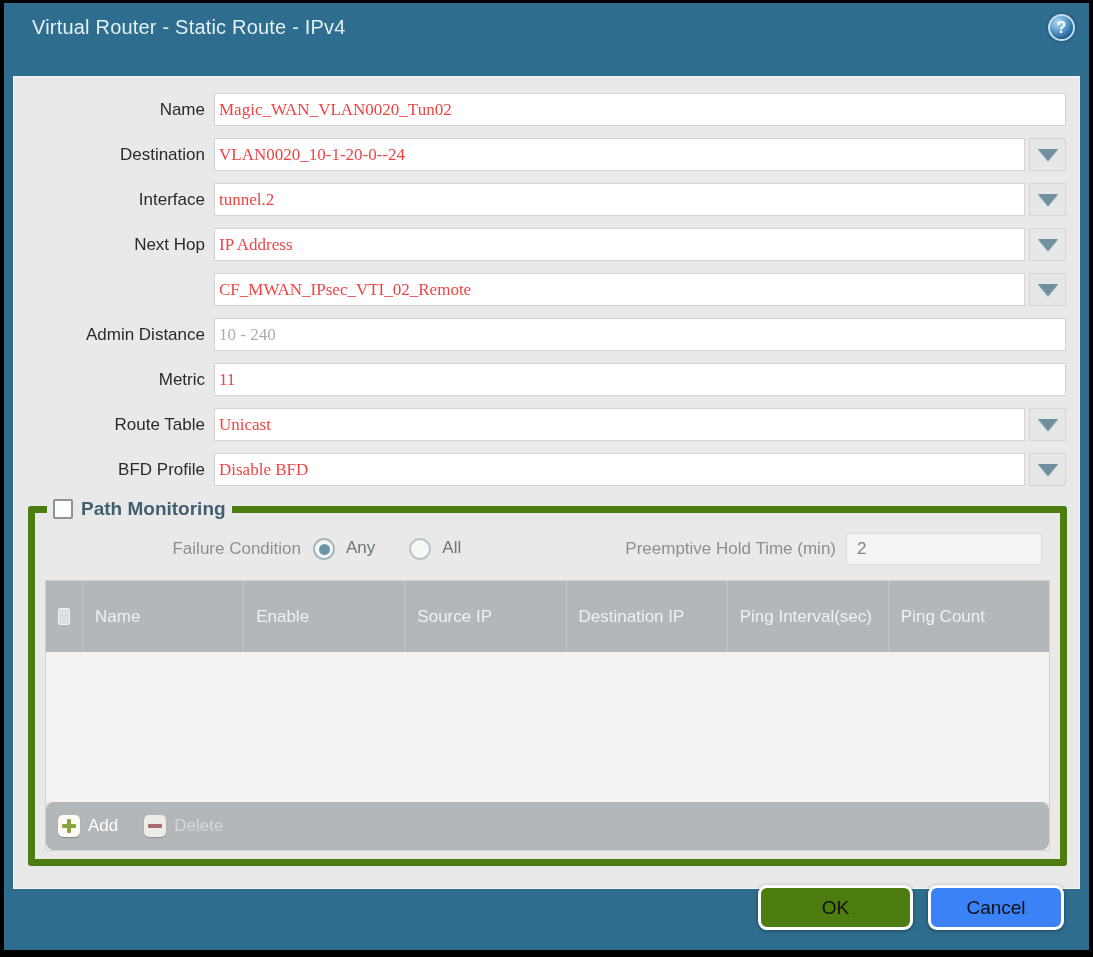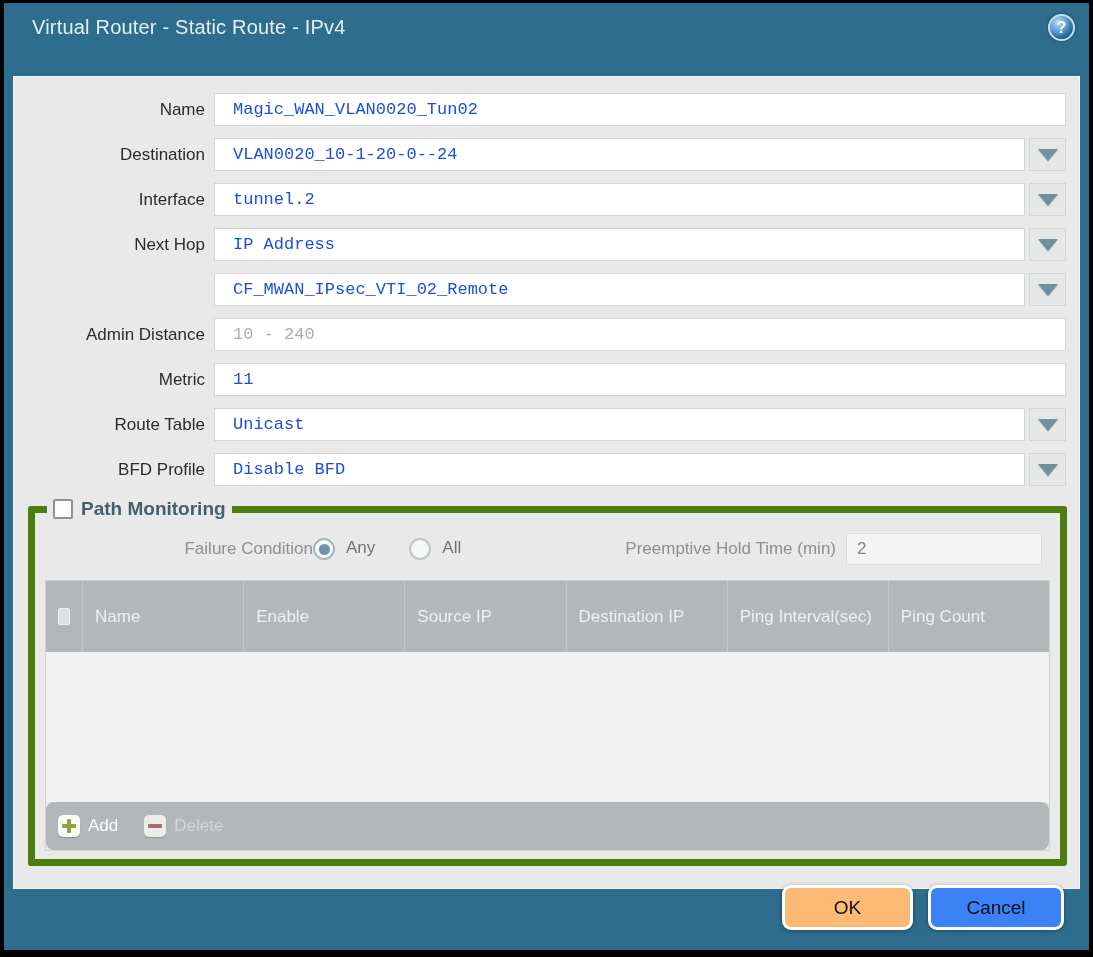--- a/index.html
+++ b/index.html
@@ -36,22 +36,22 @@
     margin-top:24px;
   }
   
   .row { display:flex; align-items:center; margin:0 13px 12px 0; height:33px; }
   .row .lbl {
     width:200px; text-align:right; padding-right:9px;
     font-size:17px; color:#2b2b2b; flex:none;
   }
   .row input[type=text] {
     flex:1; height:33px; border:1px solid #d3d5d6; background:#fff;
-    font-family:Liberation Mono, monospace;
-    font-size:17px; color:#1d4ed8; padding:0 18px; min-width:0;
+    font-family:Liberation Serif, serif;
+    font-size:17px; color:#ef4444; padding:0 4px; min-width:0;
   }
   .row input[type=text]::placeholder { color:#a8adb3; opacity:1; }
   .dd-btn {
     flex:none; width:37px; height:33px; margin-left:4px;
     background:#e6e7e7; border:1px solid #d3d5d6;
     display:flex; align-items:center; justify-content:center; cursor:pointer;
   }
   .dd-arrow {
     width:0; height:0;
     border-left:10px solid transparent; border-right:10px solid transparent;
@@ -65,21 +65,21 @@
   }
   fieldset.pm legend {
     display:flex; align-items:center; gap:8px; margin-left:6px; padding:0 6px;
   }
   .pm-checkbox {
     width:20px; height:20px; background:#fdfdfd;
     border:2px solid #8d9499; border-radius:2px; cursor:pointer;
   }
   .pm-title { font-size:19px; font-weight:bold; color:#43606f; }
   .fc-row { display:flex; align-items:center; margin:12px 12px 0 0; height:34px; }
-  .fc-label { width:272px; text-align:right; font-size:17px; color:#8b9094; flex:none; }
+  .fc-label { width:272px; text-align:right; padding-right:12px; font-size:17px; color:#8b9094; flex:none; }
   .radio-group { display:flex; align-items:center; gap:34px; }
   .radio-opt { display:flex; gap:11px; cursor:pointer; }
   .radio {
     width:22px; height:22px; border-radius:50%;
     background:#f6f8f8; border:2px solid #bcc5c9;
     display:flex; align-items:center; justify-content:center;
   }
   .radio.selected { border-color:#a8b6bc; }
   .radio.selected::after {
     content:''; width:11px; height:11px; border-radius:50%; background:#6d94a8;
@@ -136,21 +136,21 @@
     position:absolute; left:0; bottom:0; width:100%; height:85px;
     display:flex; align-items:center; justify-content:flex-end;
     gap:15px; padding-right:25px;
   }
   .btn {
     height:45px; border-radius:9px; border:3px solid #fff;
     font-family:"Liberation Sans","DejaVu Sans",sans-serif;
     font-size:19px; color:#0c1217; cursor:pointer;
     box-shadow:0 1px 4px rgba(0,0,0,.35);
   }
-  .btn-ok { width:131px; background:#fdba74; }
+  .btn-ok { width:155px; background:#4d7c0f; }
   .btn-cancel { width:136px; background:#3b82f6; }
 </style>
 </head>
 <body>
 
 <div class="dialog">
 
   <div class="titlebar">
     <span class="title">Virtual Router - Static Route - IPv4</span>
     <div class="help-icon">

